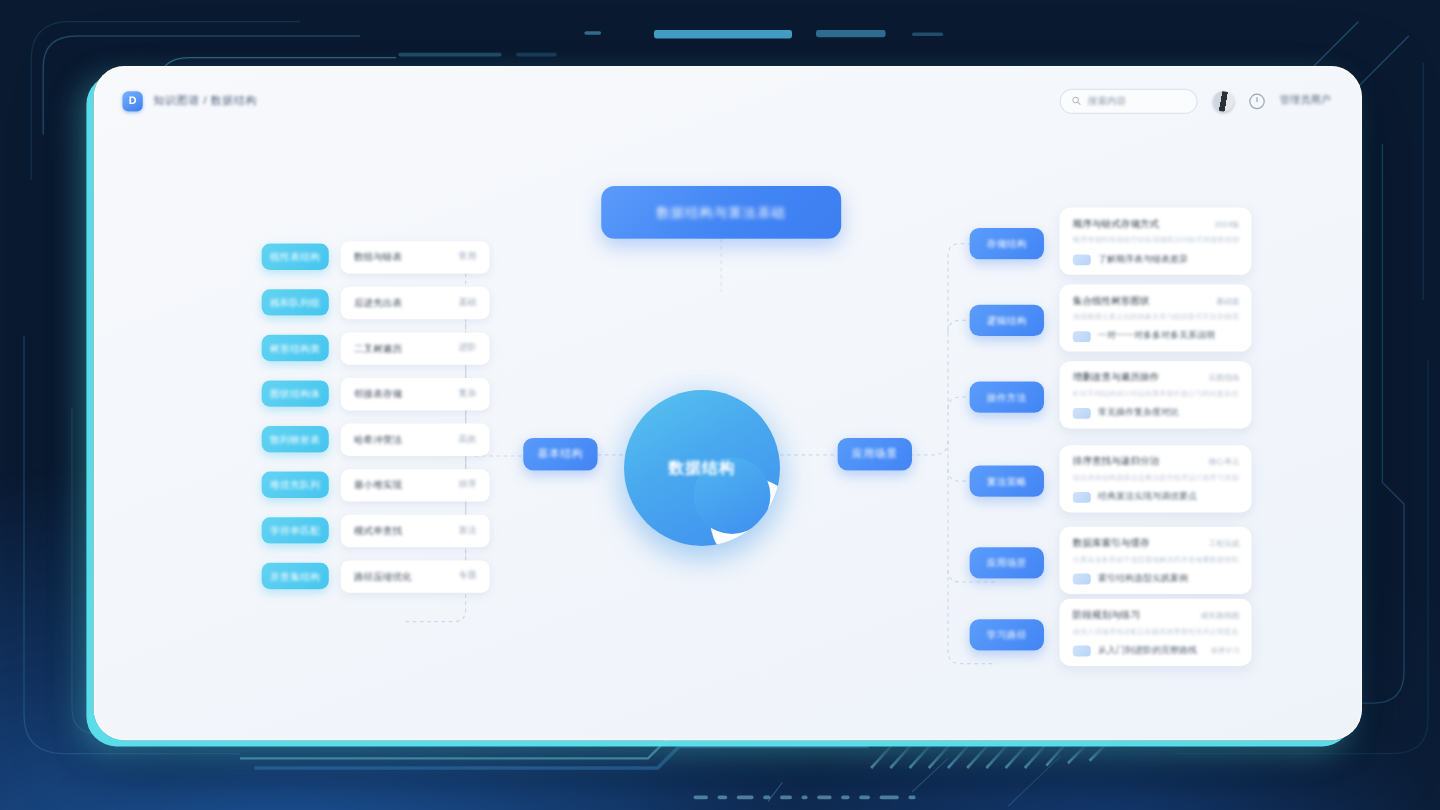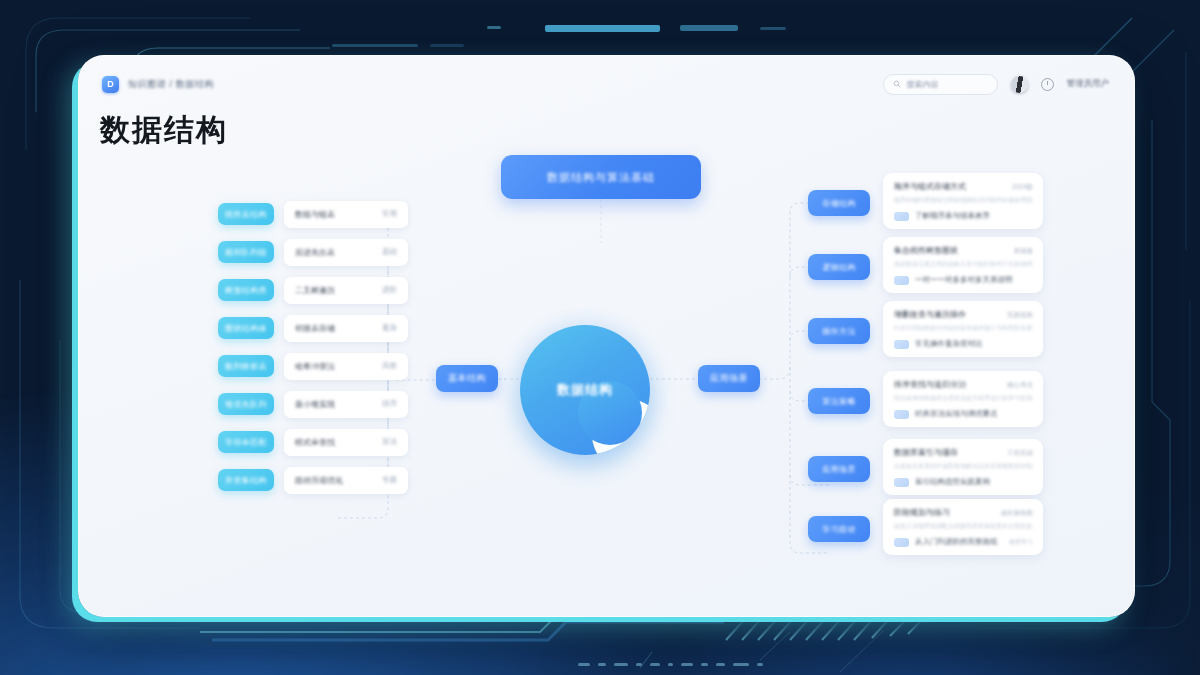--- a/index.html
+++ b/index.html
@@ -315,21 +315,20 @@
             </svg>
           </span>
           <span class="search-ph">搜索内容</span>
         </div>
         <div class="avatar"></div>
         <div class="bell"></div>
         <div class="username">管理员用户</div>
       </div>
     </div>
 
-    <h1 class="page-title">数据结构</h1>
 
     <div class="canvas">
 
       <svg class="links" viewBox="0 0 1057 562" xmlns="http://www.w3.org/2000/svg">
         <g fill="none" stroke="#c7d5e8" stroke-width="1" stroke-dasharray="3 3" stroke-opacity=".85">
 
           <path d="M260 159 L300 159 Q310 159 310 169 L310 315 Q310 325 320 325 L358 325"></path>
           <path d="M260 197 L300 197 Q310 197 310 207 L310 315"></path>
           <path d="M260 235 L300 235 Q310 235 310 245 L310 315"></path>
           <path d="M260 273 L300 273 Q310 273 310 283 L310 315"></path>

